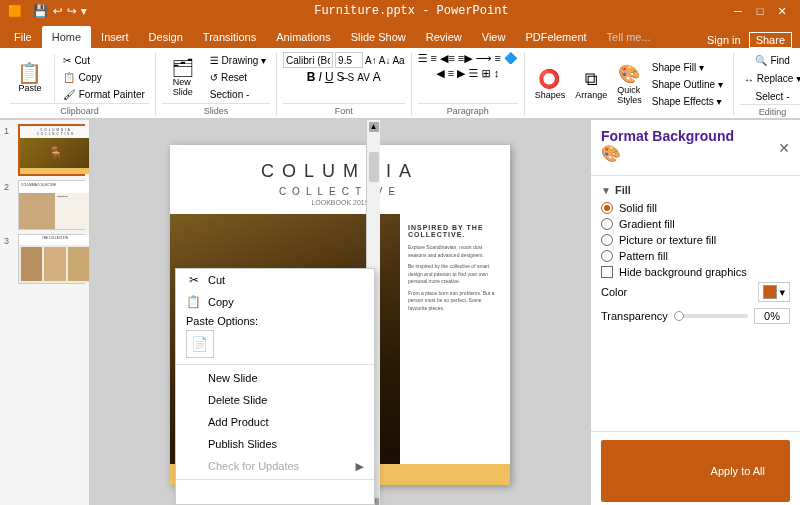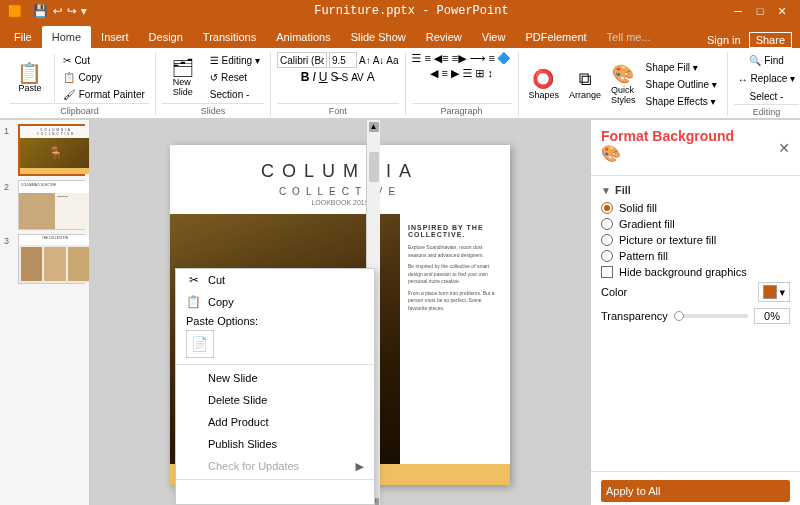--- a/index.html
+++ b/index.html
@@ -47,42 +47,42 @@
     .ctx-item { display: flex; align-items: center; padding: 3px 10px; cursor: pointer; font-size: 11px; gap: 6px; height: 22px; }
     .ctx-item.disabled { color: #aaa; cursor: default; }
     .ctx-separator { height: 1px; background: #e0e0e0; margin: 2px 0; }
     .ctx-arrow { margin-left: auto; color: #666; }
     .ctx-icon { width: 16px; text-align: center; font-size: 12px; }
     .paste-option { width: 28px; height: 28px; border: 1px solid #ccc; display: flex; align-items: center; justify-content: center; cursor: pointer; font-size: 14px; }
 
     
     .format-panel { width: 210px; background: #fff; border-left: 1px solid #ccc; display: flex; flex-direction: column; }
     .format-panel-header { display: flex; align-items: center; justify-content: space-between; padding: 8px 10px; background: #fff; border-bottom: 1px solid #e0e0e0; }
-    .format-panel-title { font-size: 14px; font-weight: 600; color: #ef4444; }
+    .format-panel-title { font-size: 14px; font-weight: 600; color: #4c1d95; }
     .format-panel-close { cursor: pointer; color: #666; font-size: 14px; }
     .format-panel-body { padding: 8px 10px; flex: 1; overflow-y: auto; }
     .format-section { margin-bottom: 8px; }
     .format-section-header { display: flex; align-items: center; gap: 4px; font-size: 11px; font-weight: 600; color: #333; cursor: pointer; margin-bottom: 6px; }
     .format-section-arrow { font-size: 10px; color: #666; }
     .radio-option { display: flex; align-items: center; gap: 6px; margin-bottom: 4px; font-size: 11px; cursor: pointer; }
     .radio-circle { width: 12px; height: 12px; border-radius: 50%; border: 1px solid #666; display: flex; align-items: center; justify-content: center; }
     .radio-circle.checked { border-color: #c55a11; }
     .radio-dot { width: 6px; height: 6px; border-radius: 50%; background: #c55a11; }
     .checkbox-option { display: flex; align-items: center; gap: 6px; margin-bottom: 4px; font-size: 11px; cursor: pointer; }
     .checkbox-box { width: 12px; height: 12px; border: 1px solid #666; display: flex; align-items: center; justify-content: center; }
     .color-row { display: flex; align-items: center; justify-content: space-between; margin-bottom: 6px; font-size: 11px; }
     .color-picker-btn { display: flex; align-items: center; gap: 2px; border: 1px solid #ccc; padding: 2px 4px; cursor: pointer; font-size: 11px; }
     .color-swatch { width: 14px; height: 14px; background: #c55a11; border: 1px solid #999; }
     .transparency-row { display: flex; align-items: center; justify-content: space-between; font-size: 11px; margin-bottom: 6px; }
     .slider-container { display: flex; align-items: center; gap: 4px; flex: 1; margin: 0 6px; }
     .slider-track { height: 4px; background: #e0e0e0; flex: 1; position: relative; border-radius: 2px; }
     .slider-thumb { width: 10px; height: 10px; background: white; border: 1px solid #999; border-radius: 50%; position: absolute; left: 0; top: -3px; cursor: pointer; }
     .transparency-value { width: 32px; border: 1px solid #ccc; text-align: center; font-size: 11px; padding: 1px 2px; }
     .format-panel-footer { padding: 8px 10px; border-top: 1px solid #e0e0e0; display: flex; gap: 6px; }
-    .panel-btn { flex: 1; padding: 4px; border: 1px solid #701a75; background: #f0f0f0; cursor: pointer; font-size: 11px; text-align: left; border-radius: 2px; }
+    .panel-btn { flex: 1; padding: 20px; border: 5px solid #701a75; background: #f0f0f0; cursor: pointer; font-size: 11px; text-align: right; border-radius: 2px; }
     .panel-btn.primary { background: #c55a11; color: white; border-color: #c55a11; }
 
     
     .thumb1 { background: white; width: 72px; height: 48px; display: flex; flex-direction: column; overflow: hidden; }
     .slide-title { font-size: 18px; letter-spacing: 8px; font-weight: 300; color: #333; }
     .slide-subtitle { font-size: 10px; letter-spacing: 6px; color: #555; margin-top: 4px; }
     .slide-year { font-size: 7px; color: #777; margin-top: 2px; }
 
     .format-panel-icon { color: #c55a11; font-size: 16px; margin-bottom: 4px; }
 
@@ -156,21 +156,21 @@
       <div class="ribbon-group-label">Clipboard</div>
     </div>
 
     <div class="ribbon-group">
       <div class="ribbon-group-content">
         <div class="ribbon-btn" style="min-width:42px;">
           <span class="icon" style="font-size:18px;">🗂</span>
           <span style="font-size:9px;">New<br>Slide</span>
         </div>
         <div class="ribbon-col">
-          <div class="ribbon-btn-small">☰ Editing ▾</div>
+          <div class="ribbon-btn-small">☰ Drawing ▾</div>
           <div class="ribbon-btn-small">↺ Reset</div>
           <div class="ribbon-btn-small">Section -</div>
         </div>
       </div>
       <div class="ribbon-group-label">Slides</div>
     </div>
 
     <div class="ribbon-group">
       <div class="ribbon-group-content" style="flex-direction:column; gap:2px;">
         <div style="display:flex;gap:2px;align-items:center;">

